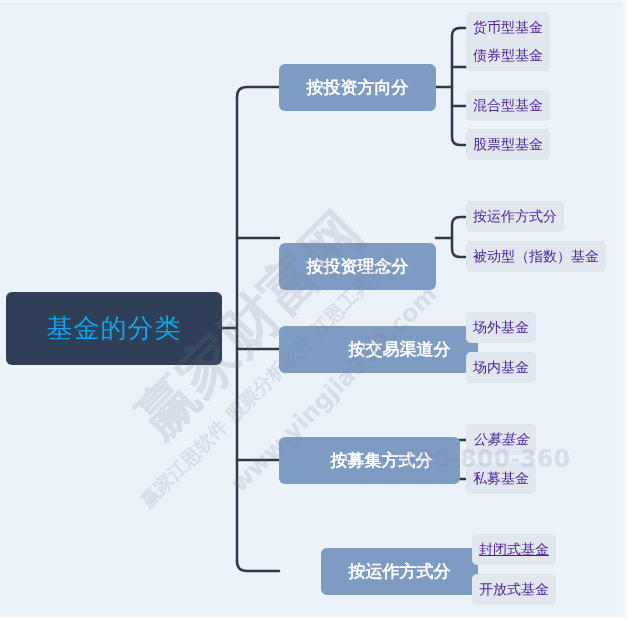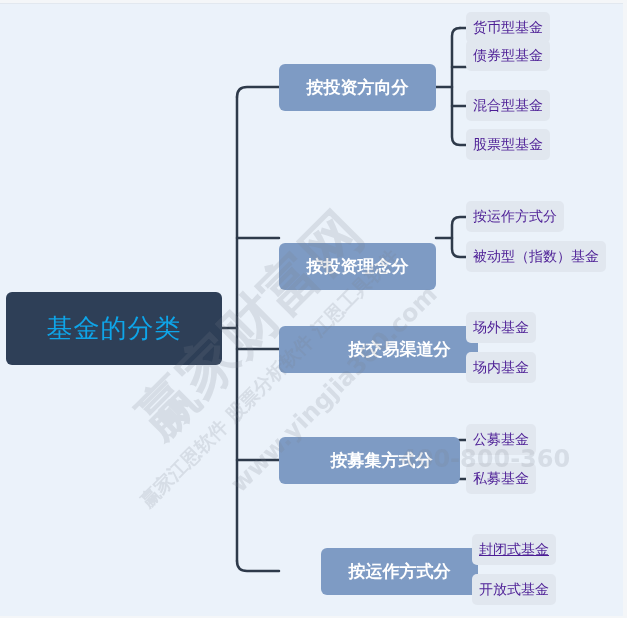--- a/index.html
+++ b/index.html
@@ -85,21 +85,21 @@
 <div class="leaf" style="top:40px;">债券型基金</div>
 <div class="leaf" style="top:90px;">混合型基金</div>
 <div class="leaf" style="top:129px;">股票型基金</div>
 
 <div class="leaf" style="top:201px;">按运作方式分</div>
 <div class="leaf" style="top:241px;">被动型（指数）基金</div>
 
 <div class="leaf" style="top:312px;">场外基金</div>
 <div class="leaf" style="top:352px;">场内基金</div>
 
-<div class="leaf" style="top:424px;">公募基金</div>
+<div class="leaf" style="top:424px;font-style:italic;">公募基金</div>
 <div class="leaf" style="top:463px;">私募基金</div>
 
 <div class="leaf" style="top:534px; left:472px;text-decoration:underline;">封闭式基金</div>
 <div class="leaf" style="top:574px; left:472px;">开放式基金</div>
 
 <div class="wm" style="left:120px; top:400px; font-size:58px; transform:rotate(-45deg);">赢家财富网</div>
 <div class="wm" style="left:135px; top:495px; font-size:19px; transform:rotate(-45deg);">赢家江恩软件 股票分析软件 江恩工具软件</div>
 <div class="wm" style="left:225px; top:478px; font-size:24px; transform:rotate(-45deg);">www.yingjia360.com</div>
 <div class="wm" style="left:400px; top:445px; font-size:24px;">400-800-360</div>
 

